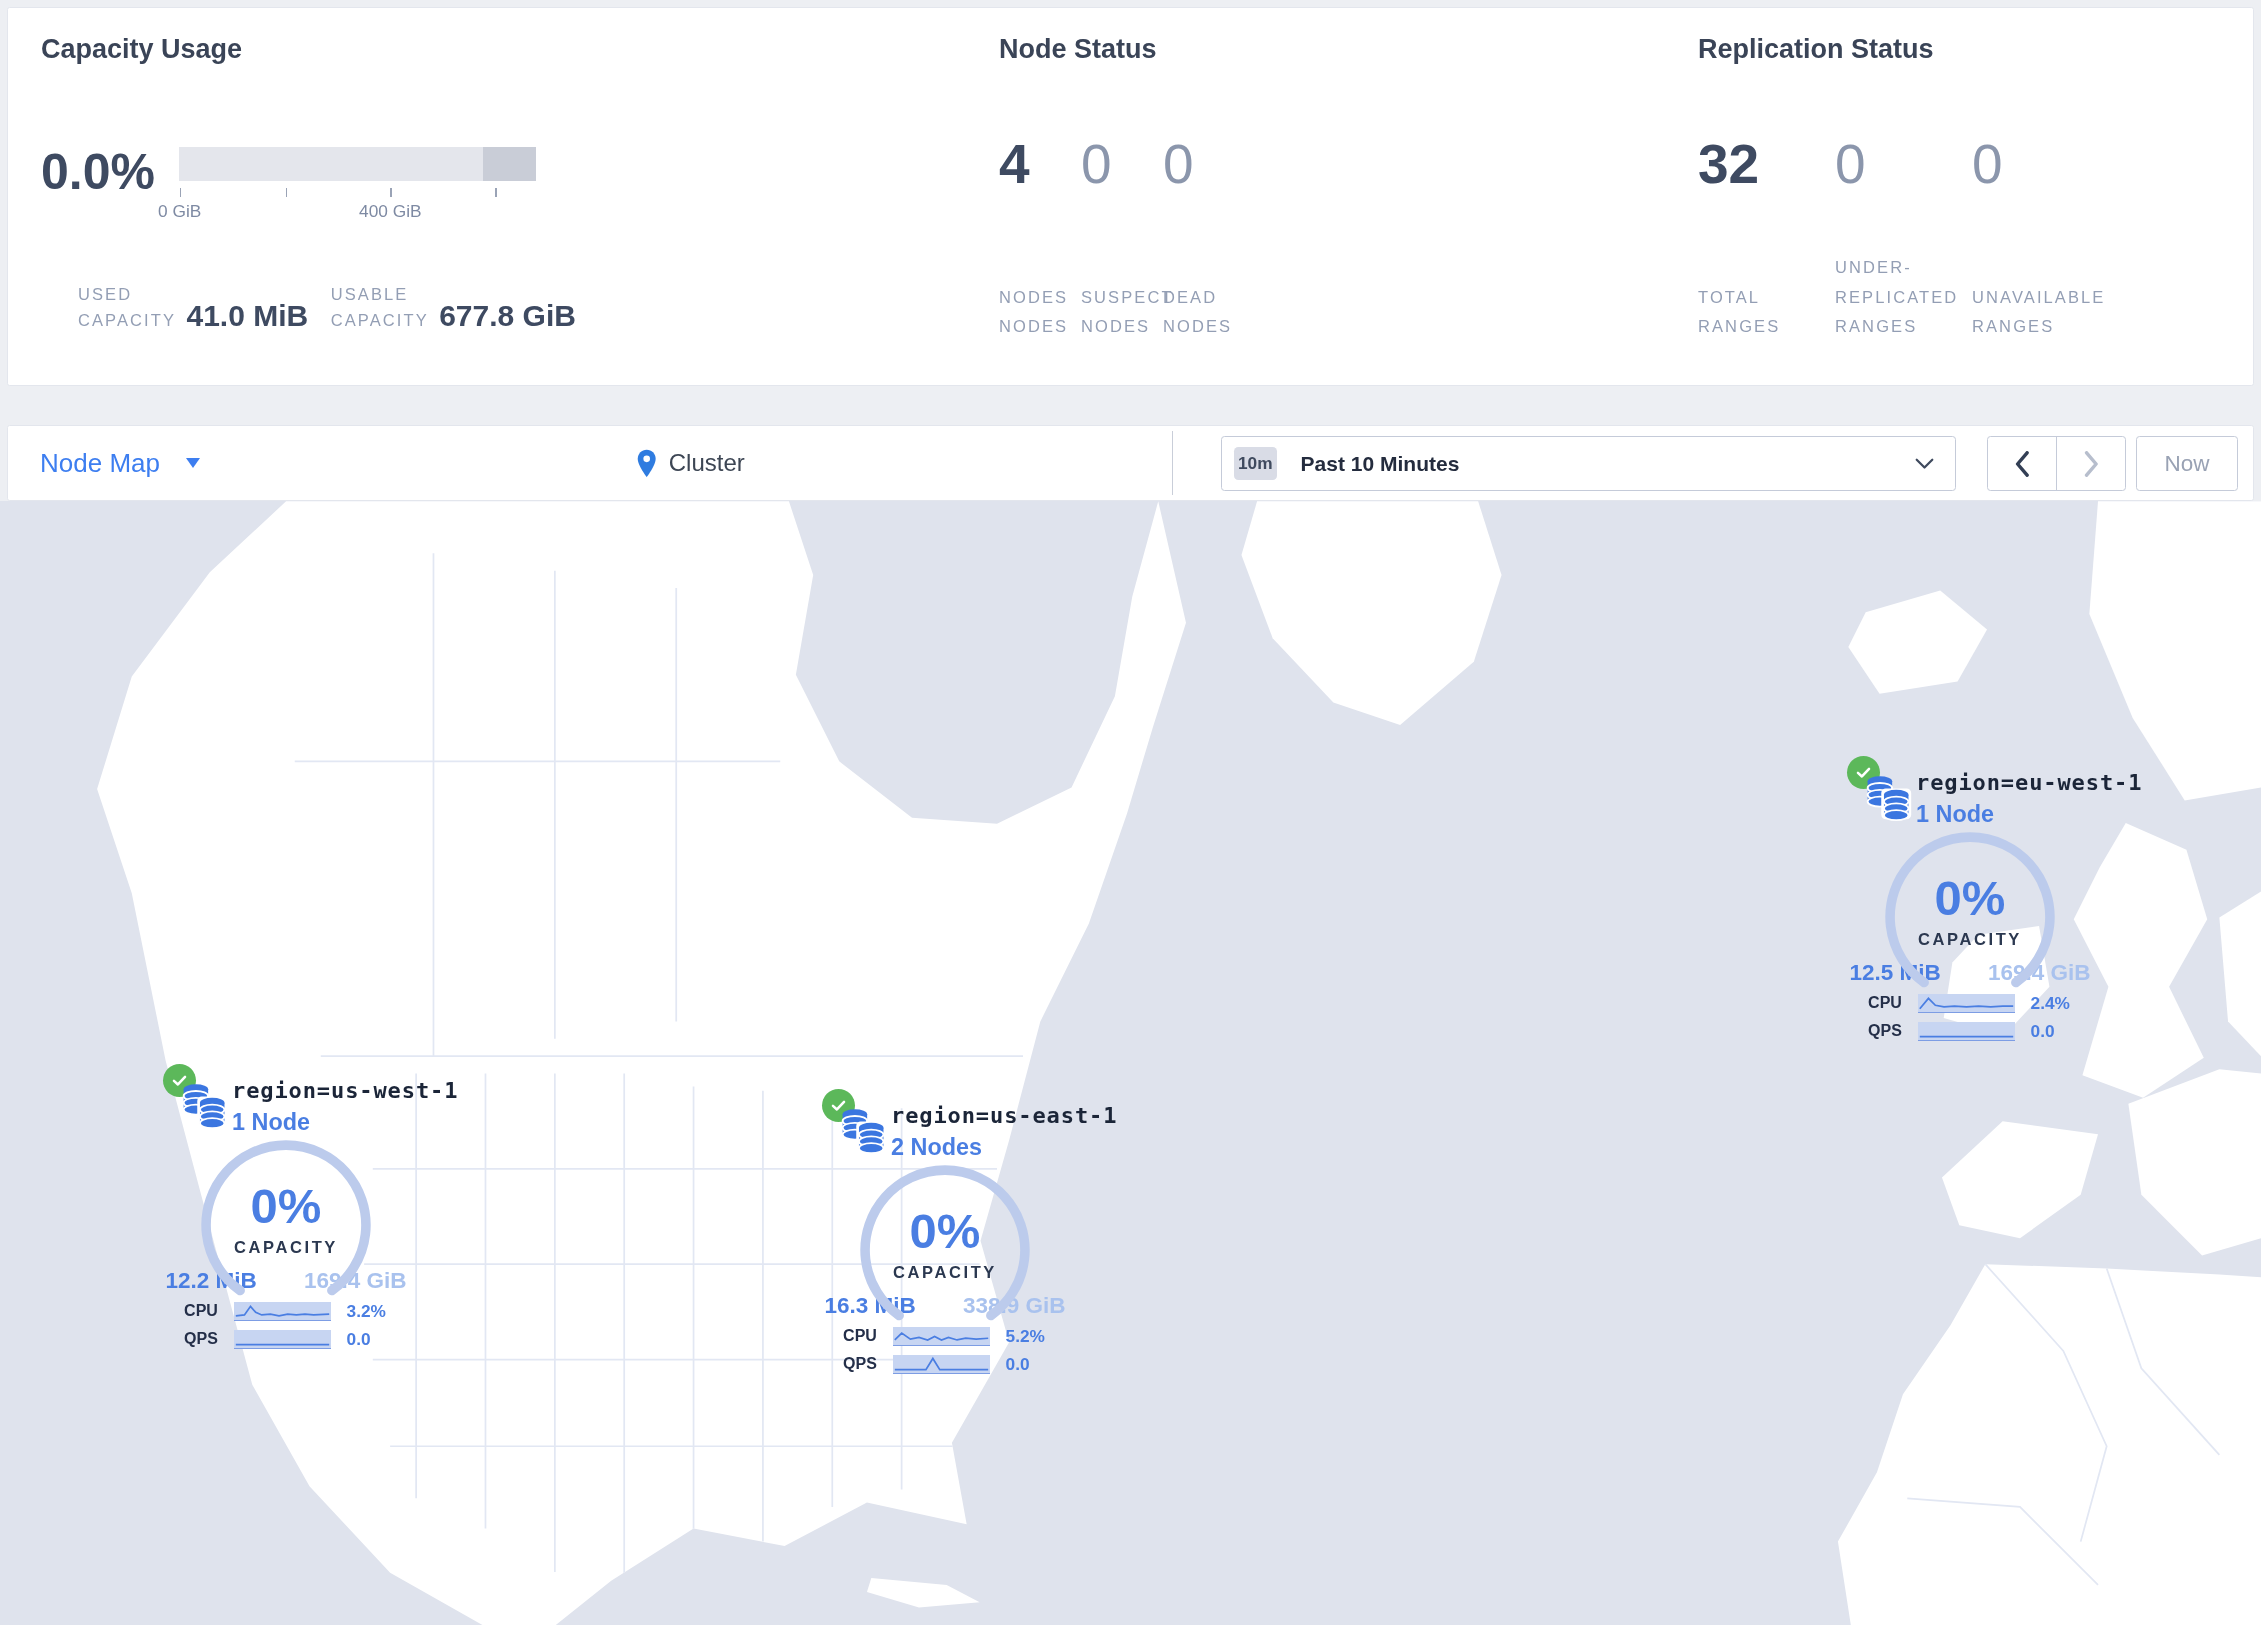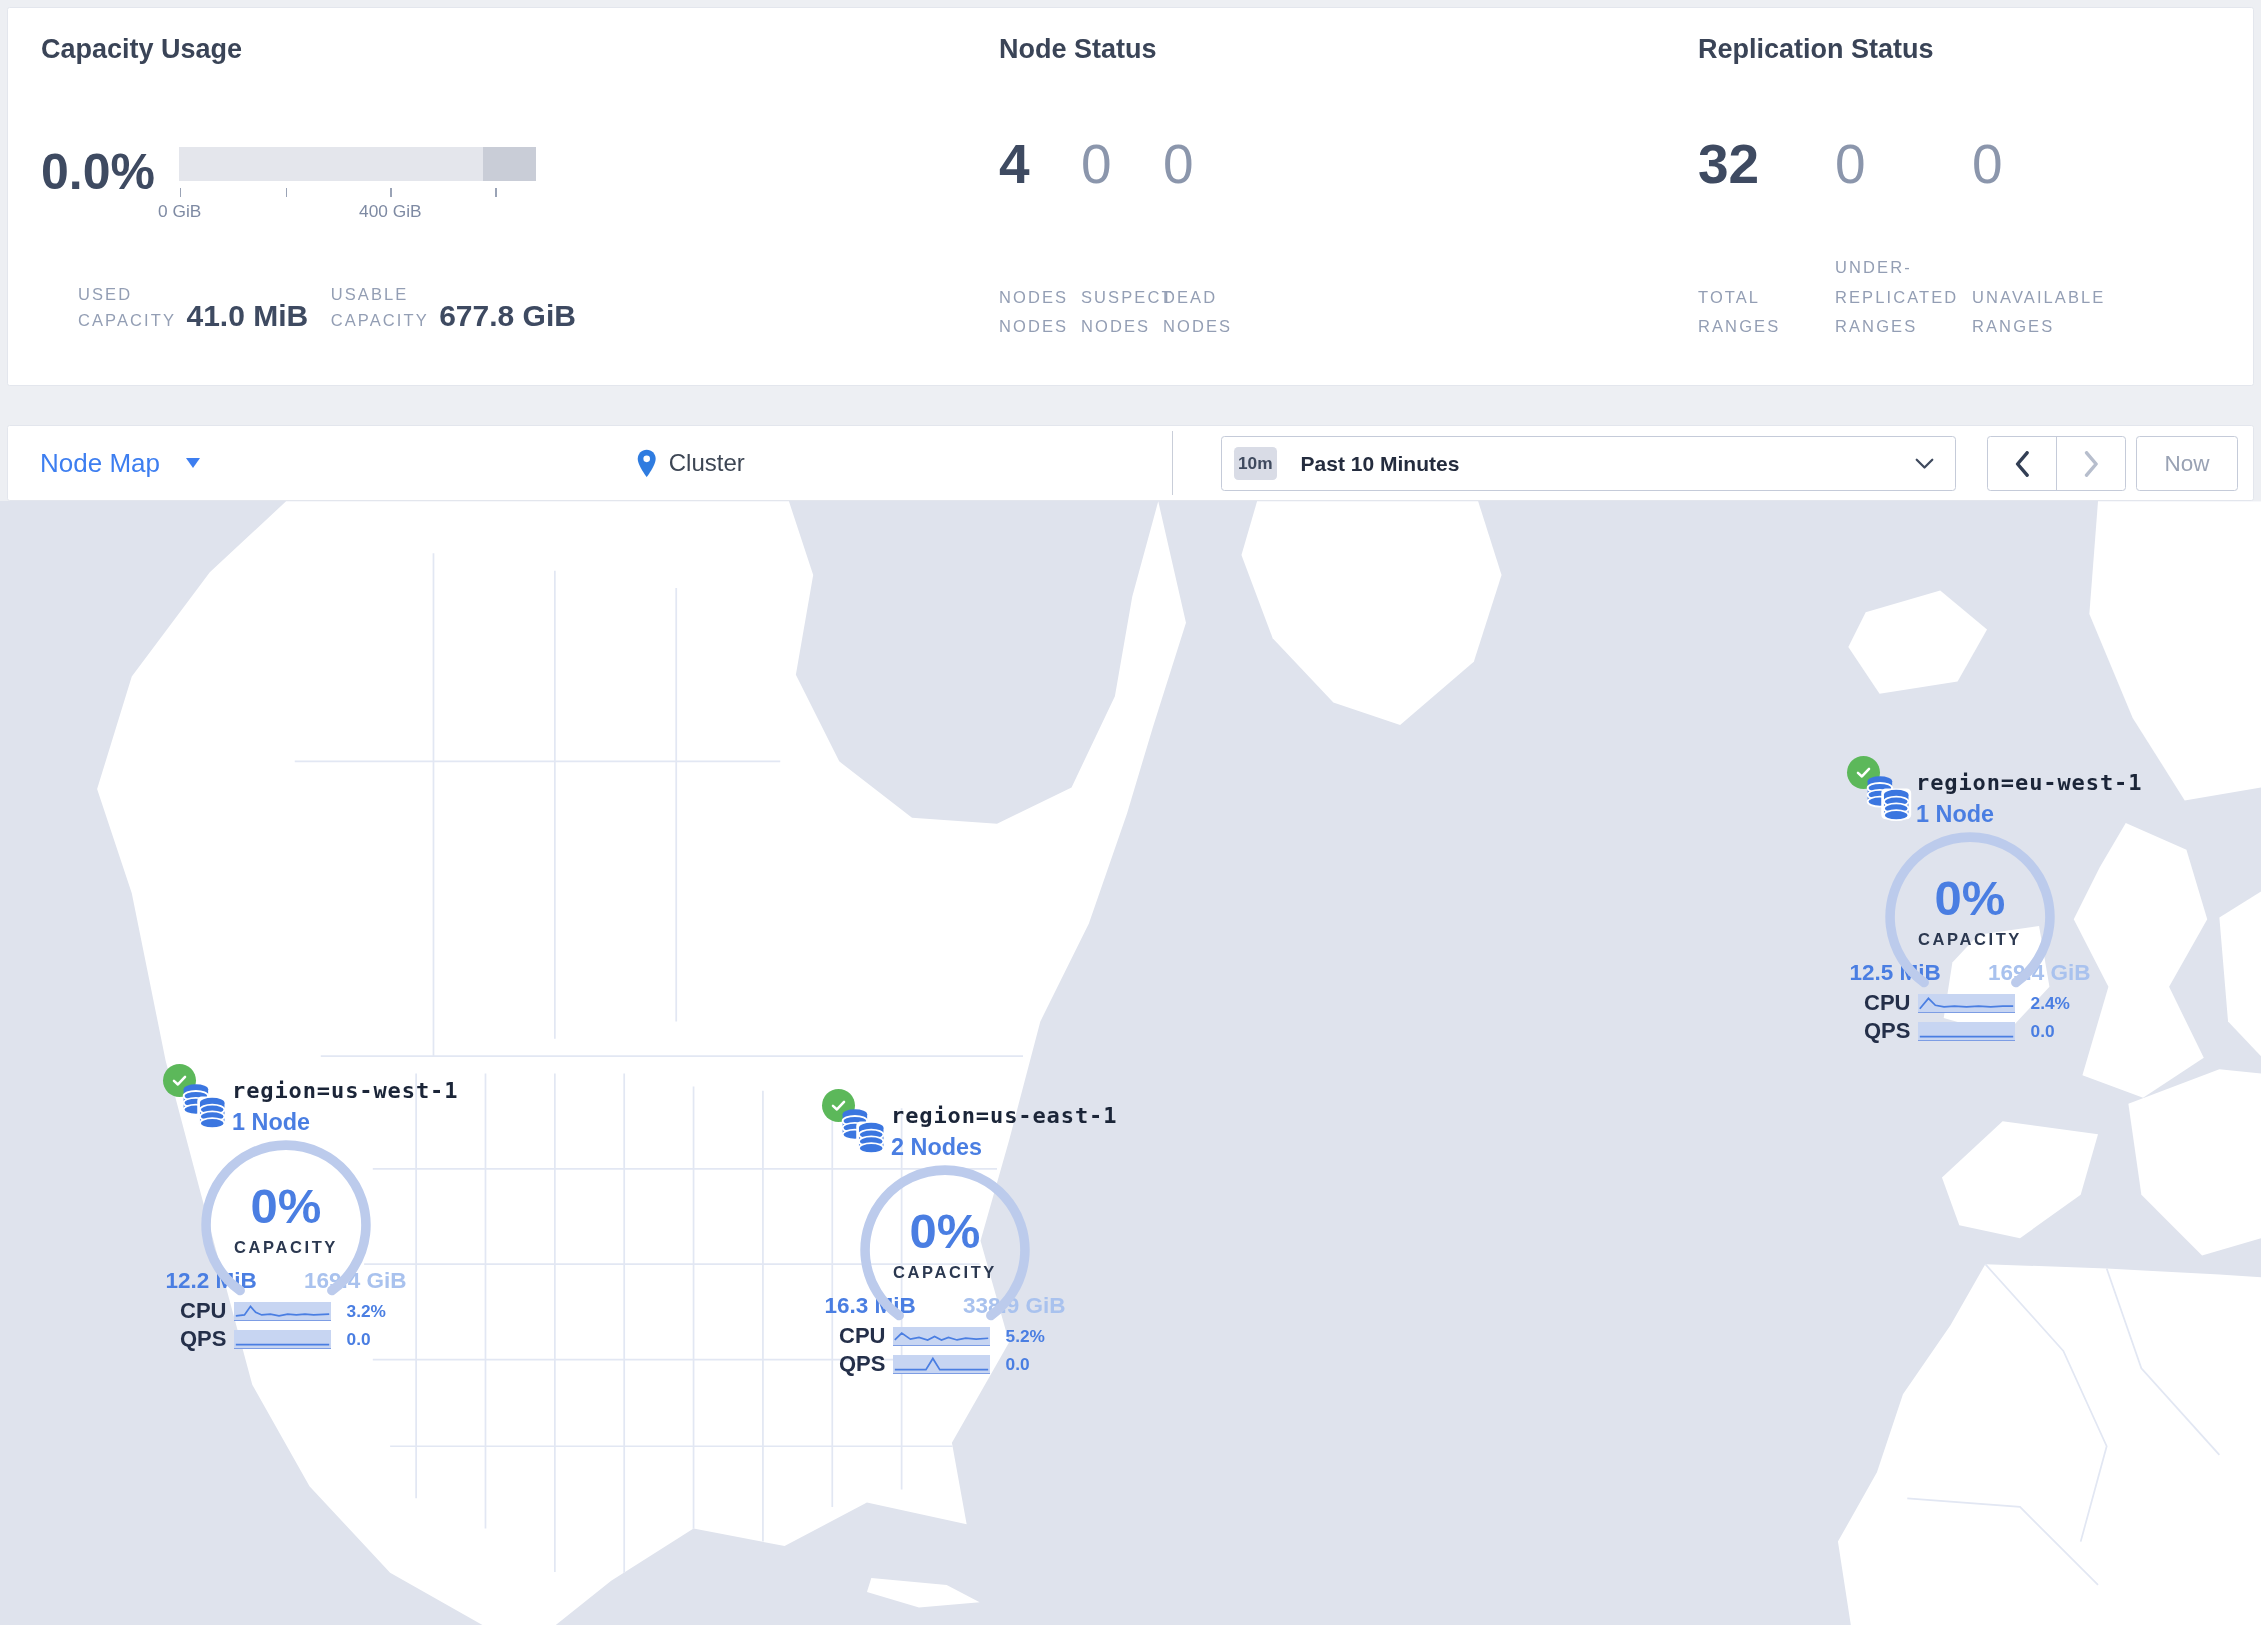--- a/index.html
+++ b/index.html
@@ -73,21 +73,21 @@
   .m-name{font-family:"DejaVu Sans Mono",monospace;font-size:22px;font-weight:700;color:#1b2538;letter-spacing:0.9px;white-space:nowrap;}
   .m-nodes{font-size:23.4px;font-weight:700;color:#4a7ee2;margin-top:6px;}
   .gauge{position:relative;width:172px;height:172px;margin-left:44px;margin-top:1.7px;}
   .g-center{position:absolute;left:0;top:0;right:0;bottom:0;display:flex;flex-direction:column;align-items:center;justify-content:center;transform:translateY(-5.2px);}
   .g-pct{font-size:49px;font-weight:700;color:#4a7ee2;line-height:1;}
   .g-cap{font-size:16.5px;font-weight:700;color:#2b3850;letter-spacing:2.6px;margin-top:7px;}
   .g-vals{display:flex;justify-content:space-between;width:241px;margin:-43px 0 0 9.5px;font-size:22.5px;font-weight:700;}
   .g-used{color:#4a7ee2;}
   .g-usable{color:#a9c2ee;}
   .m-row{display:flex;align-items:center;margin:7px 0 0 24px;height:21px;}
-  .m-metric{width:42px;text-align:center;font-size:22px;font-weight:700;color:#242f49;}
+  .m-metric{width:42px;text-align:center;font-size:16px;font-weight:700;color:#242f49;}
   .spark{margin-left:12px;width:97px;height:19px;background:#c7d5f2;border-bottom:1.7px solid #7d9de4;box-sizing:border-box;}
   .m-val{margin-left:15.6px;font-size:17.3px;font-weight:700;color:#4a7ee2;}
 </style>
 </head>
 <body>
 
 <section class="summary-card">
 
   <div class="sec sec-capacity">
     <h2>Capacity Usage</h2>

